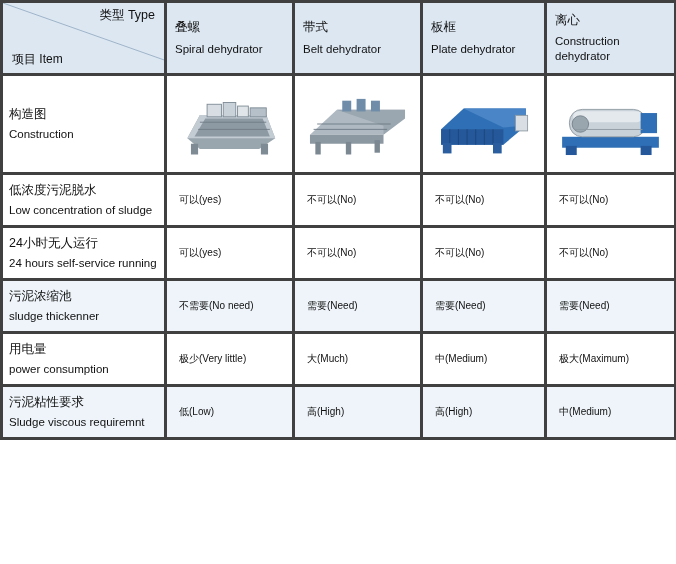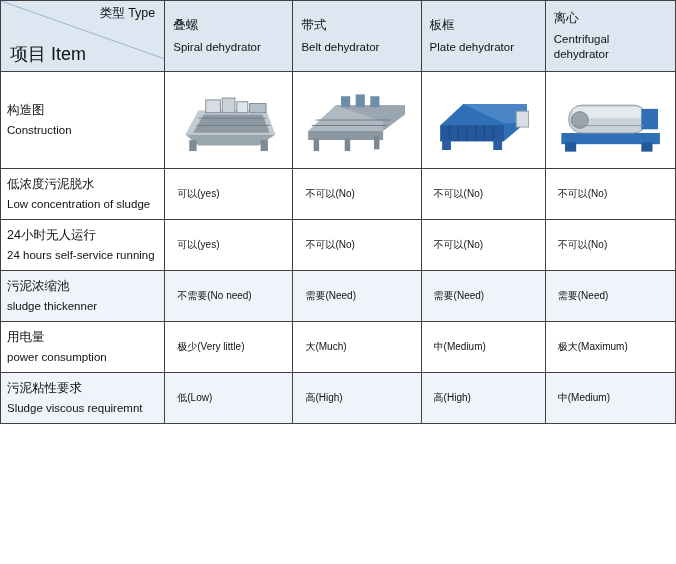--- a/index.html
+++ b/index.html
@@ -18,21 +18,21 @@
     height: 564px;
     position: relative;
     background: #ffffff;
   }
   table.cmp {
     border-collapse: collapse;
     width: 676px;
     table-layout: fixed;
   }
   table.cmp td {
-    border: 1px solid #404040;
+    border: 3px solid #404040;
     vertical-align: middle;
     padding: 5px 6px;
     font-size: 12px;
     color: #111111;
     line-height: 1.25;
   }
   
   col.c0 { width: 164px; }
   col.c1 { width: 128px; }
   col.c2 { width: 128px; }
@@ -61,21 +61,21 @@
     top: 5px;
     right: 9px;
     font-size: 12.5px;
     color: #111;
     white-space: nowrap;
   }
   .item-lbl {
     position: absolute;
     bottom: 6px;
     left: 9px;
-    font-size: 18px;
+    font-size: 12px;
     color: #111;
     white-space: nowrap;
   }
   .hdr .hcell {
     text-align: left;
     padding: 6px 8px;
   }
   .hdr .cn {
     font-size: 12.5px;
     color: #111;
@@ -161,21 +161,21 @@
         <td class="hcell">
           <span class="cn">带式</span>
           <span class="en">Belt dehydrator</span>
         </td>
         <td class="hcell">
           <span class="cn">板框</span>
           <span class="en">Plate dehydrator</span>
         </td>
         <td class="hcell">
           <span class="cn">离心</span>
-          <span class="en">Centrifugal dehydrator</span>
+          <span class="en">Construction dehydrator</span>
         </td>
       </tr>
 
       <tr class="row-construction white">
         <td class="labelcell">
           <span class="cn">构造图</span>
           <span class="en">Construction</span>
         </td>
         <td class="imgcell">
           <svg class="photo" viewBox="0 0 126 80" preserveAspectRatio="xMidYMid meet">

